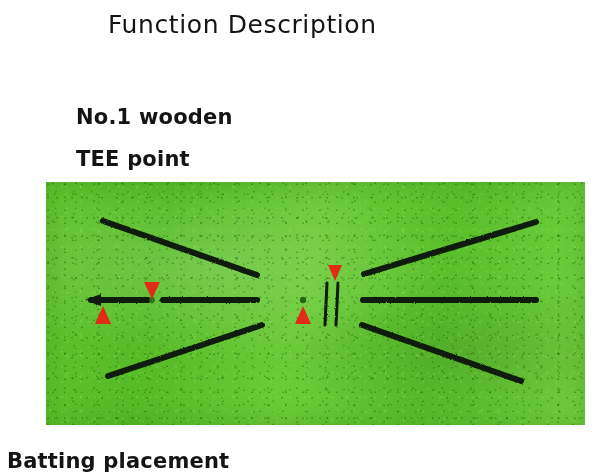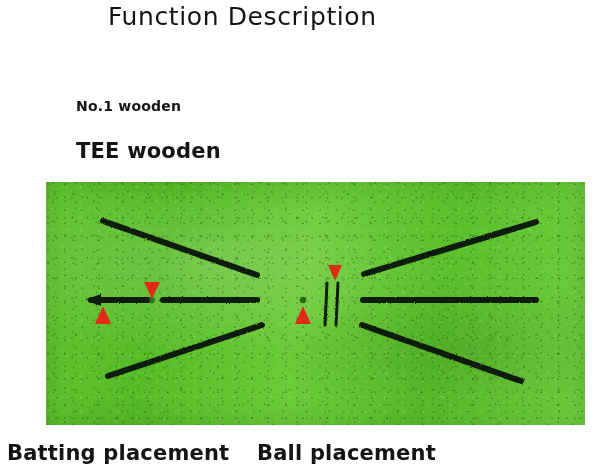--- a/index.html
+++ b/index.html
@@ -16,29 +16,30 @@
     font-family: "DejaVu Sans", sans-serif;
   }
   .lbl {
     position: absolute;
     color: #141414;
     font-family: "DejaVu Sans", sans-serif;
     font-weight: 600;
     letter-spacing: 0.2px;
     white-space: nowrap;
     line-height: 1;
+    margin-top: 8px;
   }
   #title {
     left: 108px;
     top: 4px;
     font-size: 25px;
     font-weight: 500;
     letter-spacing: 0.6px;
   }
-  #lbl-tee-1 { left: 76px;  top: 99px;  font-size: 14px; text-align: center; }
+  #lbl-tee-1 { left: 76px;  top: 99px;  font-size: 21px; text-align: center; }
   #lbl-tee-2 { left: 76px;  top: 141px; font-size: 21px; }
   #lbl-hardcore { left: 287px; top: 114px; font-size: 21px; }
   #lbl-batting { left: 7px;   top: 443px; font-size: 21px; }
   #lbl-ballplace { left: 257px; top: 443px; font-size: 21px; }
 
   
   #mat {
     position: absolute;
     left: 46px;
     top: 182px;
@@ -145,17 +146,16 @@
       <polygon points="103,306 95,324 111,324" fill="#e02b16"></polygon>
     </g>
 
     <g>
       <line x1="303" y1="440" x2="303" y2="318" stroke="url(#shaftGrad)" stroke-width="2.6"></line>
       <polygon points="303,306 295,324 311,324" fill="#e02b16"></polygon>
     </g>
   </svg>
 
   <div class="lbl" id="lbl-tee-1">No.1 wooden</div>
-  <div class="lbl" id="lbl-tee-2">TEE wooden</div>
+  <div class="lbl" id="lbl-tee-2">TEE point</div>
   <div class="lbl" id="lbl-batting">Batting placement</div>
-  <div class="lbl" id="lbl-ballplace">Ball placement</div>
 
 </div>
 
 </body></html>

